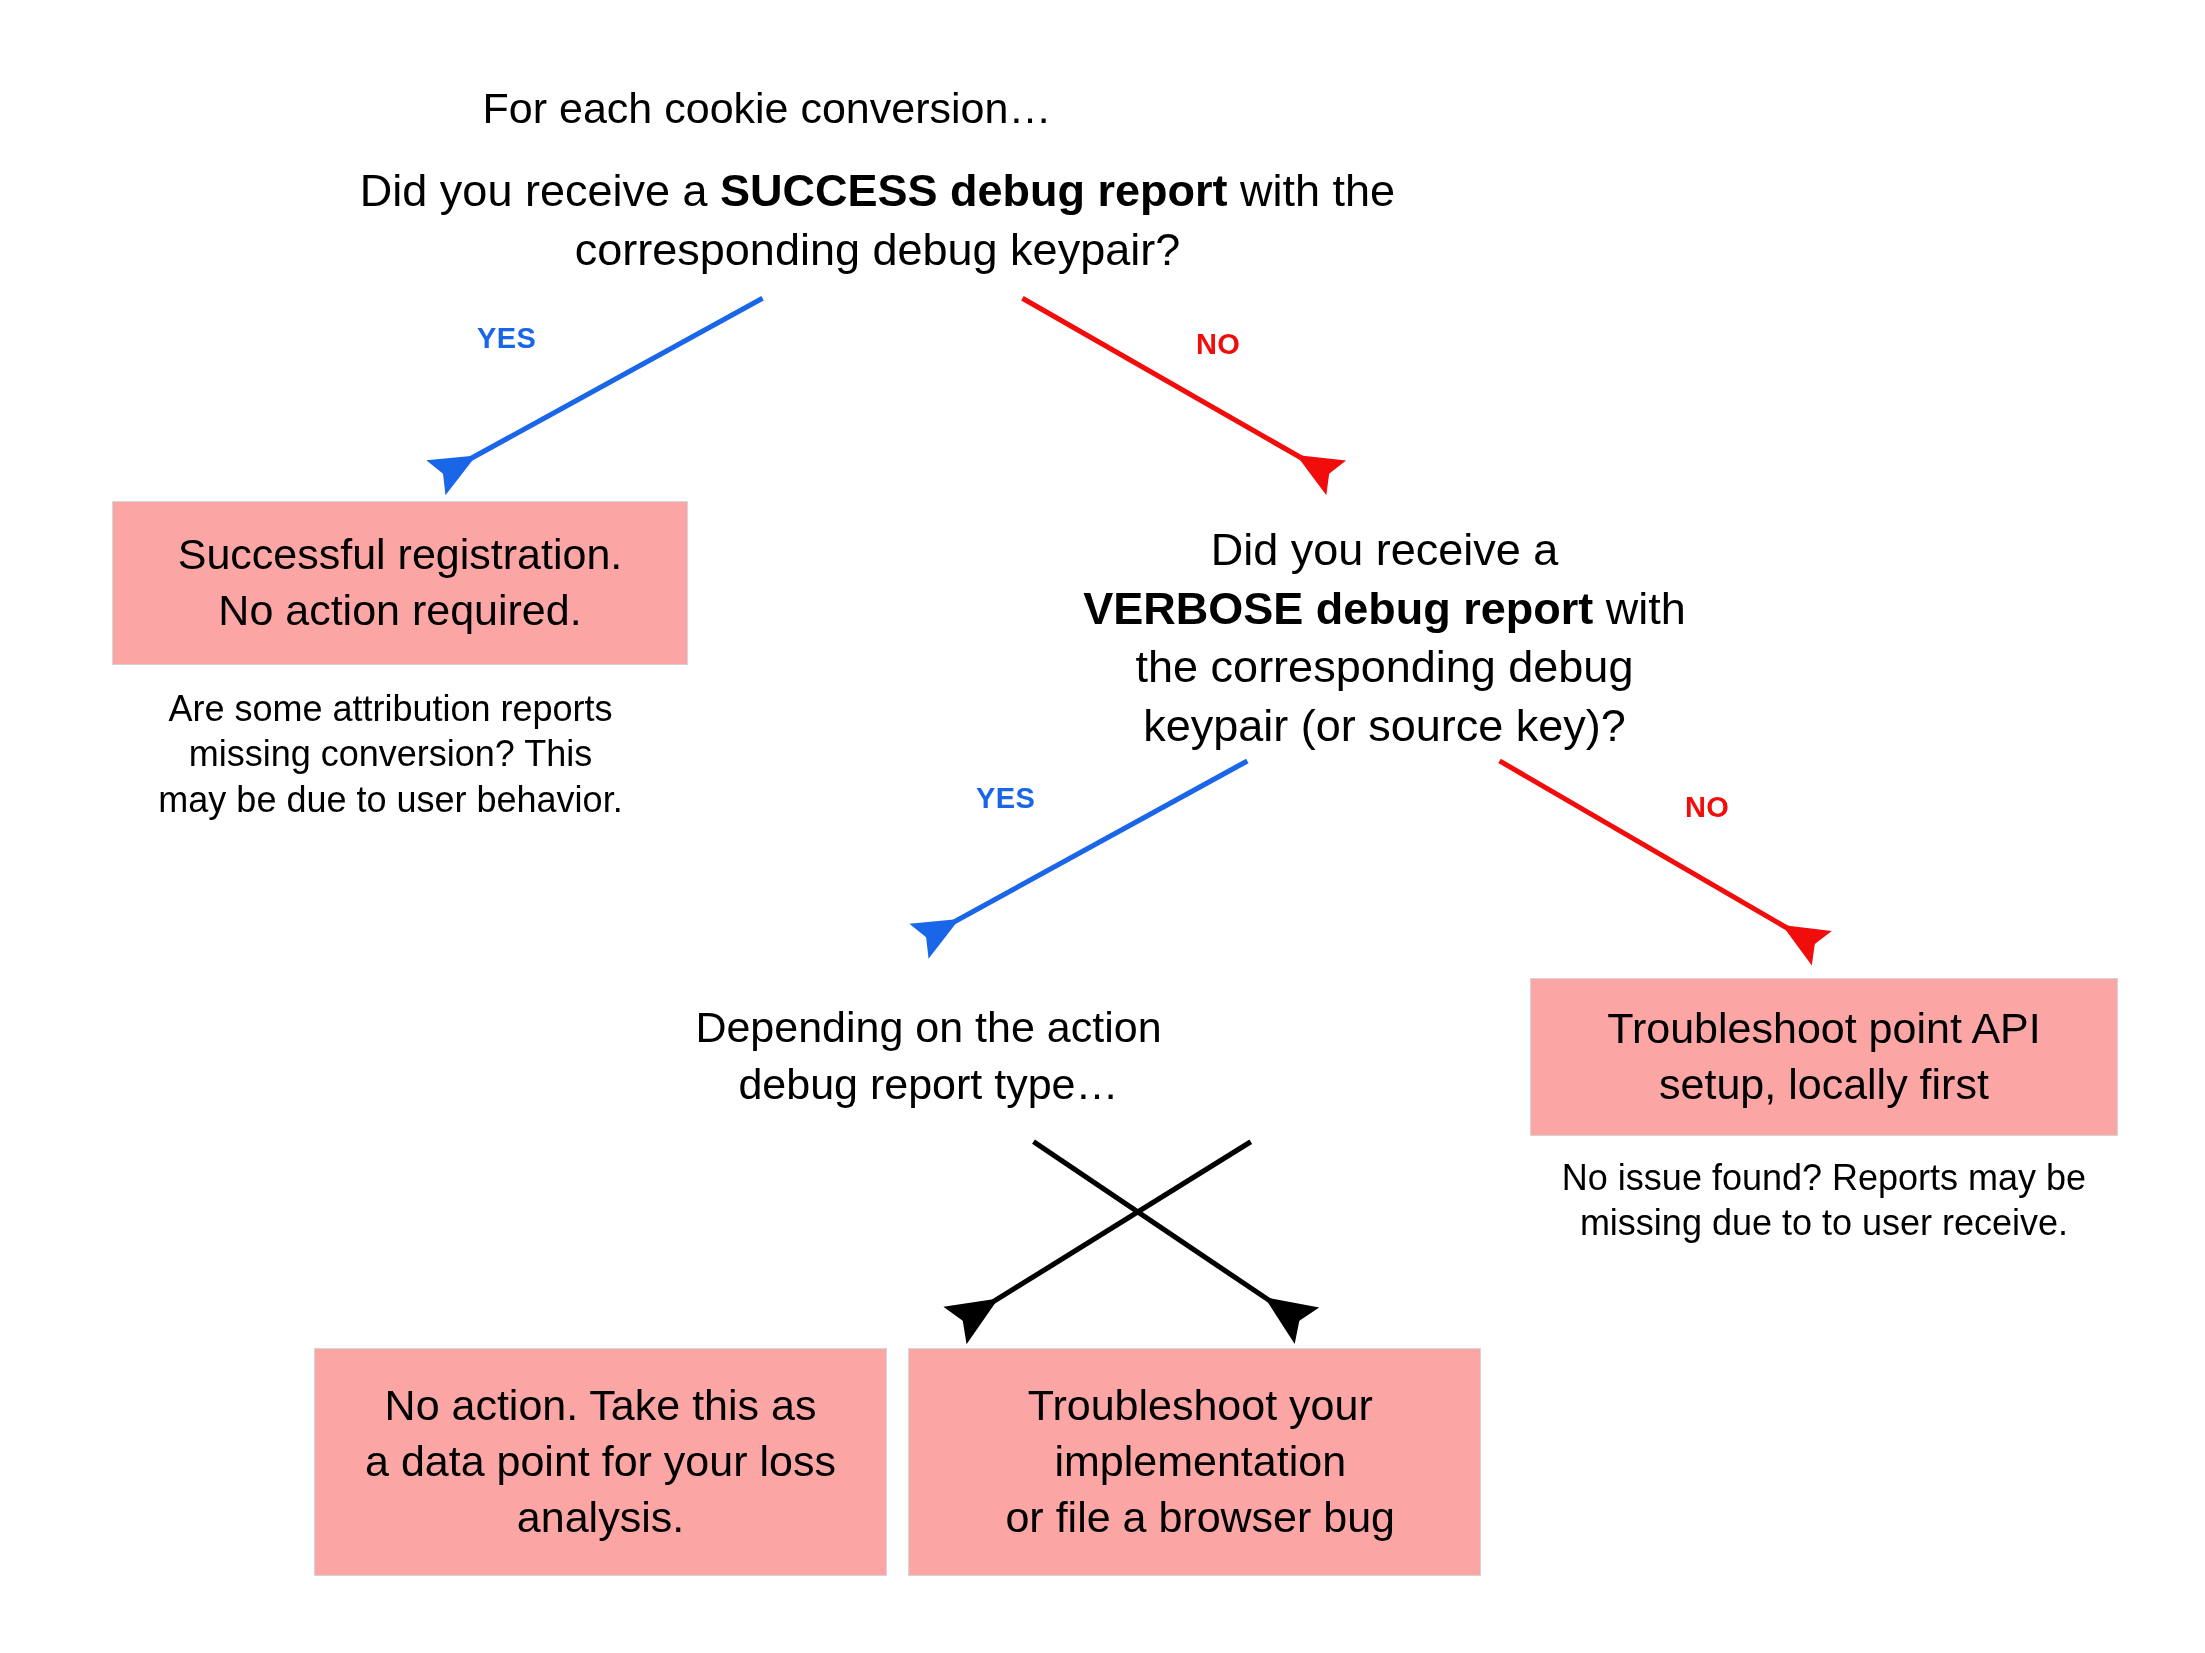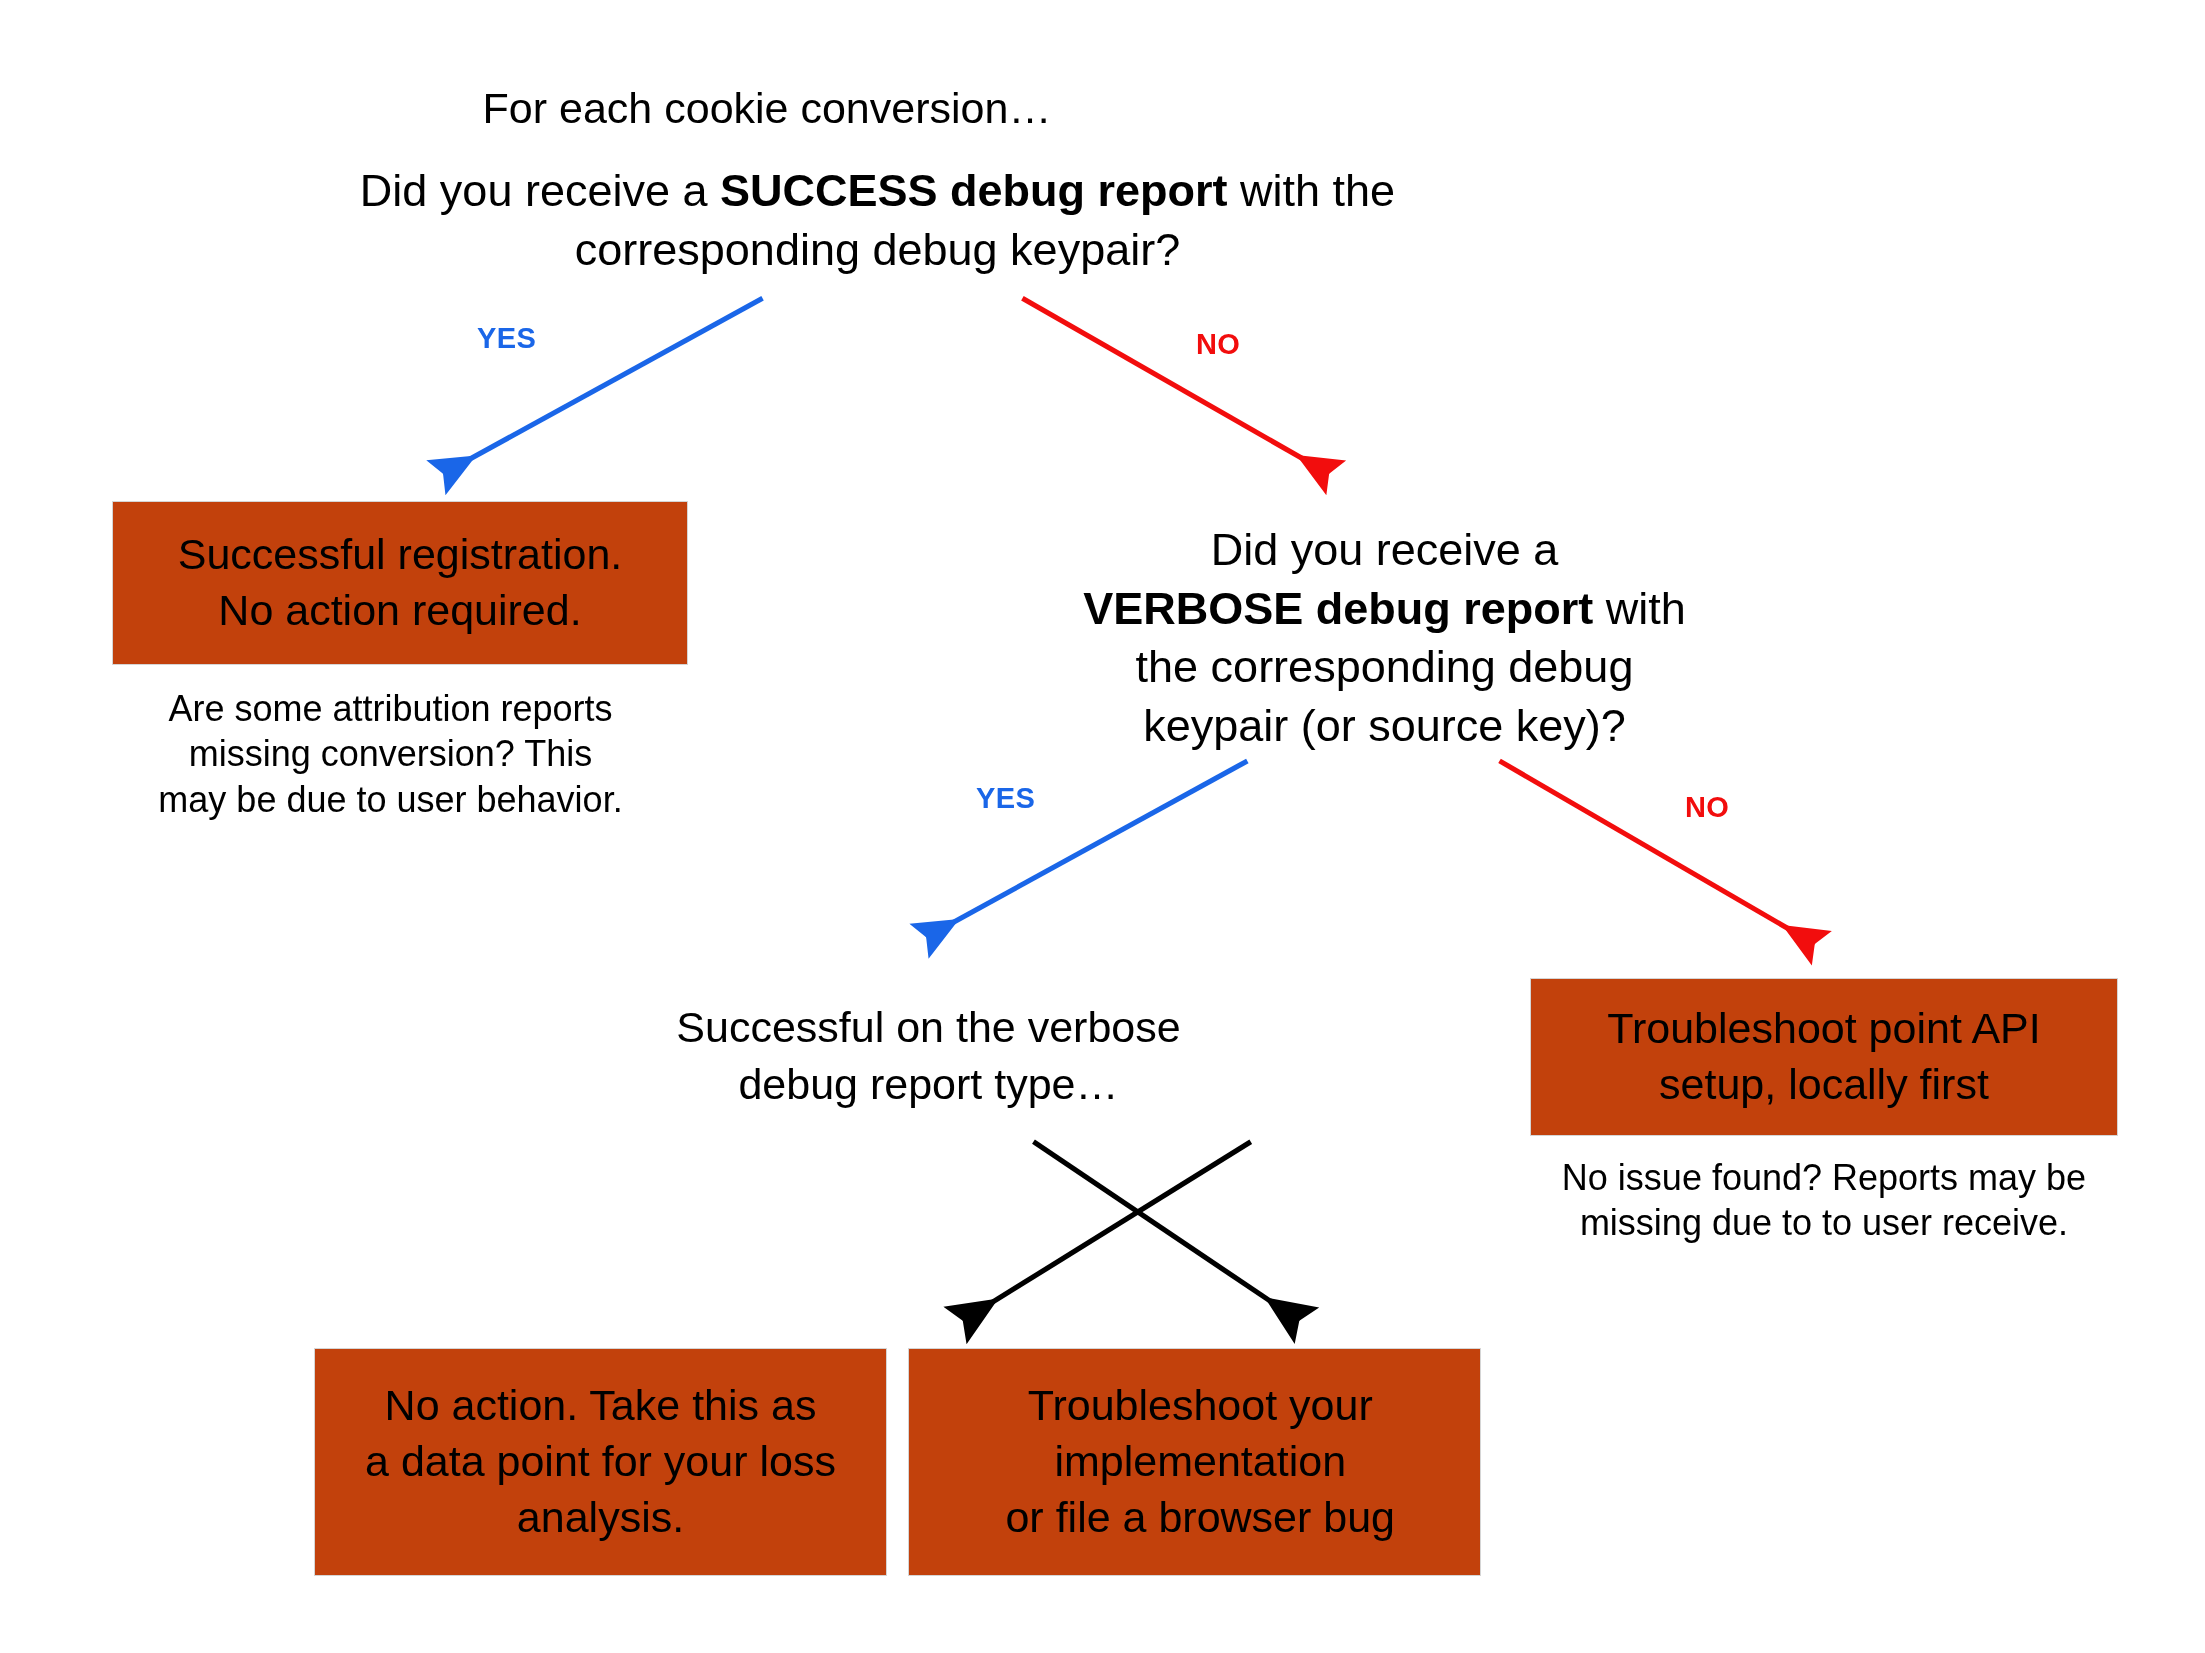--- a/index.html
+++ b/index.html
@@ -41,21 +41,21 @@
   .t-caption {
     font-size: 36px;
     line-height: 1.26;
   }
   .t-subhead {
     font-size: 43px;
     line-height: 1.32;
   }
   
   .box {
-    background: #c2410c;
+    background: #fca5a5;
     border: 1.7px solid #d5d5d5;
     display: flex;
     align-items: center;
     justify-content: center;
     text-align: center;
     font-size: 43px;
     line-height: 1.30;
     color: #000000;
     box-sizing: border-box;
     padding: 5.1px 8.5px;
@@ -141,21 +141,21 @@
     <div><b>VERBOSE debug report</b><span> with</span></div>
     <div>the corresponding debug</div>
     <div>keypair (or source key)?</div>
   </div>
 
   <div class="edge-label edge-yes" style="left:976px; top:782px;">YES</div>
 
   <div class="edge-label edge-no" style="left:1685px; top:791px;">NO</div>
 
   <div class="node text-node t-subhead" style="left:596px; top:999px; width:665px;">
-    <div>Successful on the verbose</div>
+    <div>Depending on the action</div>
     <div>debug report type…</div>
   </div>
 
   <div class="node box" style="left:1530px; top:978px; width:588px; height:158px;">
     <div>
       <div>Troubleshoot point API</div>
       <div>setup, locally first</div>
     </div>
   </div>
 

